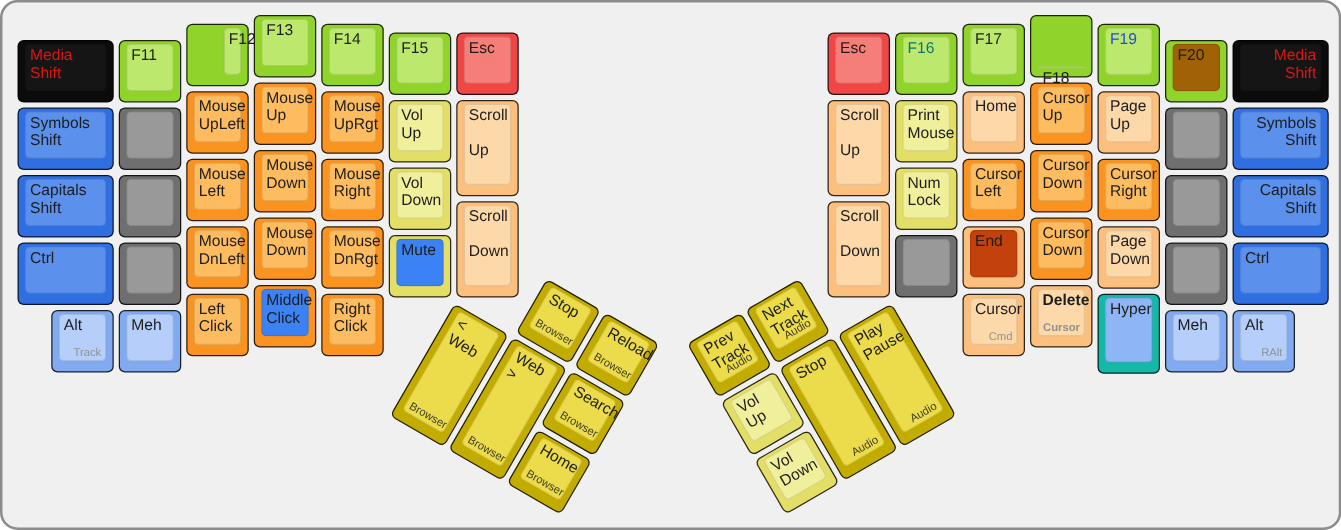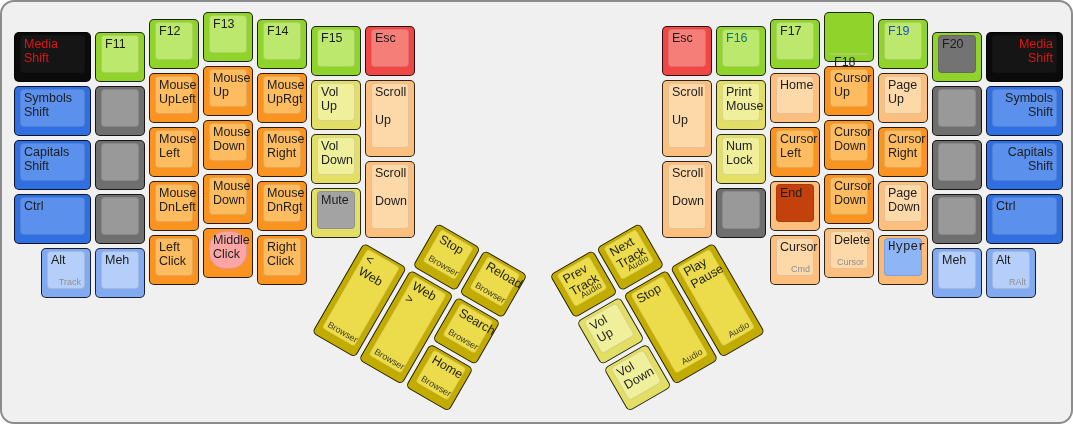--- a/index.html
+++ b/index.html
@@ -46,21 +46,21 @@
           <div class="key-label" style="color: rgb(224, 20, 20);">Media
 Shift</div>
         </div>
       </div>
       <div class="key" style="left: 83px; top: 22.25px; width: 50px; height: 50px; background: rgb(144, 211, 42);">
         <div class="key-top" style="background: rgb(188, 233, 109);">
           <div class="key-label" style="color: rgb(29, 29, 29);">F11</div>
         </div>
       </div>
       <div class="key" style="left: 137px; top: 8.75px; width: 50px; height: 50px; background: rgb(144, 211, 42);">
-        <div class="key-top" style="background: rgb(188, 233, 109);">
+        <div class="key-top" style="background: rgb(188, 233, 109); margin-left: 24px;">
           <div class="key-label" style="color: rgb(29, 29, 29);">F12</div>
         </div>
       </div>
       <div class="key" style="left: 191px; top: 2px; width: 50px; height: 50px; background: rgb(144, 211, 42);">
         <div class="key-top" style="background: rgb(188, 233, 109);">
           <div class="key-label" style="color: rgb(29, 29, 29);">F13</div>
         </div>
       </div>
       <div class="key" style="left: 245px; top: 8.75px; width: 50px; height: 50px; background: rgb(144, 211, 42);">
         <div class="key-top" style="background: rgb(188, 233, 109);">
@@ -177,21 +177,21 @@
 Down</div>
         </div>
       </div>
       <div class="key" style="left: 245px; top: 170.75px; width: 50px; height: 50px; background: rgb(251, 147, 32);">
         <div class="key-top" style="background: rgb(253, 188, 96);">
           <div class="key-label" style="color: rgb(29, 29, 29);">Mouse
 DnRgt</div>
         </div>
       </div>
       <div class="key" style="left: 299px; top: 177.5px; width: 50px; height: 50px; background: rgb(226, 222, 102);">
-        <div class="key-top" style="background: #a3a3a3;">
+        <div class="key-top" style="background: #3b82f6;">
           <div class="key-label" style="color: rgb(29, 29, 29);">Mute</div>
         </div>
       </div>
       <div class="key" style="left: 29px; top: 238.25px; width: 50px; height: 50px; background: rgb(129, 170, 240);">
         <div class="key-top" style="background: rgb(181, 207, 250);">
           <div class="key-label" style="color: rgb(29, 29, 29);">Alt</div>
           <div class="key-sub br" style="color: rgb(144, 144, 144);">Track</div>
         </div>
       </div>
       <div class="key" style="left: 83px; top: 238.25px; width: 50px; height: 50px; background: rgb(129, 170, 240);">
@@ -199,21 +199,21 @@
           <div class="key-label" style="color: rgb(29, 29, 29);">Meh</div>
         </div>
       </div>
       <div class="key" style="left: 137px; top: 224.75px; width: 50px; height: 50px; background: rgb(251, 147, 32);">
         <div class="key-top" style="background: rgb(253, 188, 96);">
           <div class="key-label" style="color: rgb(29, 29, 29);">Left
 Click</div>
         </div>
       </div>
       <div class="key" style="left: 191px; top: 218px; width: 50px; height: 50px; background: rgb(251, 147, 32);">
-        <div class="key-top" style="background: #fca5a5; border-radius: 16px;">
+        <div class="key-top" style="background: #3b82f6;">
           <div class="key-label" style="color: rgb(29, 29, 29);">Middle
 Click</div>
         </div>
       </div>
       <div class="key" style="left: 245px; top: 224.75px; width: 50px; height: 50px; background: rgb(251, 147, 32);">
         <div class="key-top" style="background: rgb(253, 188, 96);">
           <div class="key-label" style="color: rgb(29, 29, 29);">Right
 Click</div>
         </div>
       </div>
@@ -276,21 +276,21 @@
         <div class="key-top" style="background: rgb(188, 233, 109); margin-top: 38px;">
           <div class="key-label" style="color: rgb(29, 29, 29);">F18</div>
         </div>
       </div>
       <div class="key" style="left: 218px; top: 8.75px; width: 50px; height: 50px; background: rgb(144, 211, 42);">
         <div class="key-top" style="background: rgb(188, 233, 109);">
           <div class="key-label" style="color: #1d4ed8;">F19</div>
         </div>
       </div>
       <div class="key" style="left: 272px; top: 22.25px; width: 50px; height: 50px; background: rgb(144, 211, 42);">
-        <div class="key-top" style="background: #737373;">
+        <div class="key-top" style="background: #a16207;">
           <div class="key-label" style="color: rgb(29, 29, 29);">F20</div>
         </div>
       </div>
       <div class="key" style="left: 326px; top: 22.25px; width: 77px; height: 50px; background: rgb(11, 11, 11);">
         <div class="key-top" style="background: rgb(21, 21, 21);">
           <div class="key-label right" style="color: rgb(224, 20, 20);">Media
 Shift</div>
         </div>
       </div>
       <div class="key" style="left: 2px; top: 69.5px; width: 50px; height: 77px; background: rgb(252, 191, 126);">
@@ -400,26 +400,26 @@
           <div class="key-label" style="color: rgb(29, 29, 29);">Ctrl</div>
         </div>
       </div>
       <div class="key" style="left: 110px; top: 224.75px; width: 50px; height: 50px; background: rgb(252, 191, 126);">
         <div class="key-top" style="background: rgb(253, 217, 169);">
           <div class="key-label" style="color: rgb(29, 29, 29);">Cursor</div>
           <div class="key-sub br" style="color: rgb(144, 144, 144);">Cmd</div>
         </div>
       </div>
       <div class="key" style="left: 164px; top: 218px; width: 50px; height: 50px; background: rgb(252, 191, 126);">
-        <div class="key-top" style="background: rgb(253, 217, 169);">
+        <div class="key-top" style="background: rgb(253, 217, 169); font-weight: bold;">
           <div class="key-label" style="color: rgb(29, 29, 29);">Delete</div>
           <div class="key-sub br" style="color: rgb(144, 144, 144);">Cursor</div>
         </div>
       </div>
-      <div class="key" style="left: 218px; top: 224.75px; width: 50px; height: 50px; background: #fdba74; font-family: Liberation Mono, monospace;">
+      <div class="key" style="left: 218px; top: 224.75px; width: 50px; height: 64px; background: #14b8a6;">
         <div class="key-top" style="background: rgb(142, 181, 246);">
           <div class="key-label" style="color: rgb(29, 29, 29);">Hyper</div>
         </div>
       </div>
       <div class="key" style="left: 272px; top: 238.25px; width: 50px; height: 50px; background: rgb(129, 170, 240);">
         <div class="key-top" style="background: rgb(181, 207, 250);">
           <div class="key-label" style="color: rgb(29, 29, 29);">Meh</div>
         </div>
       </div>
       <div class="key" style="left: 326px; top: 238.25px; width: 50px; height: 50px; background: rgb(129, 170, 240);">

